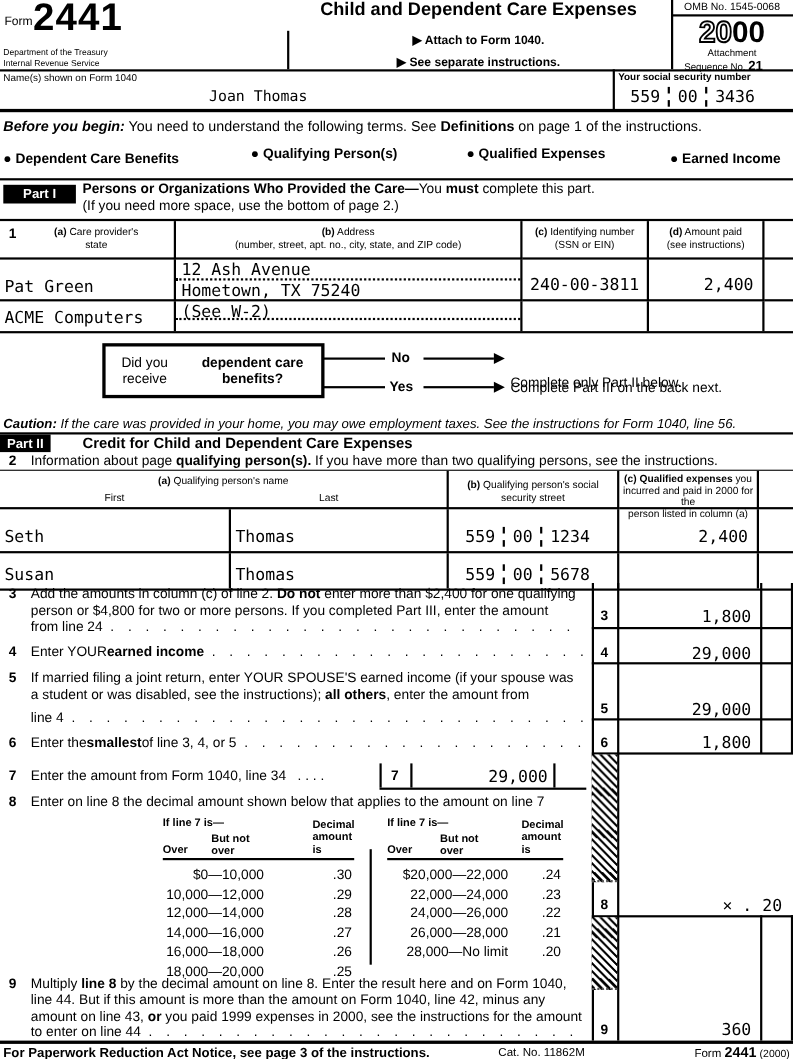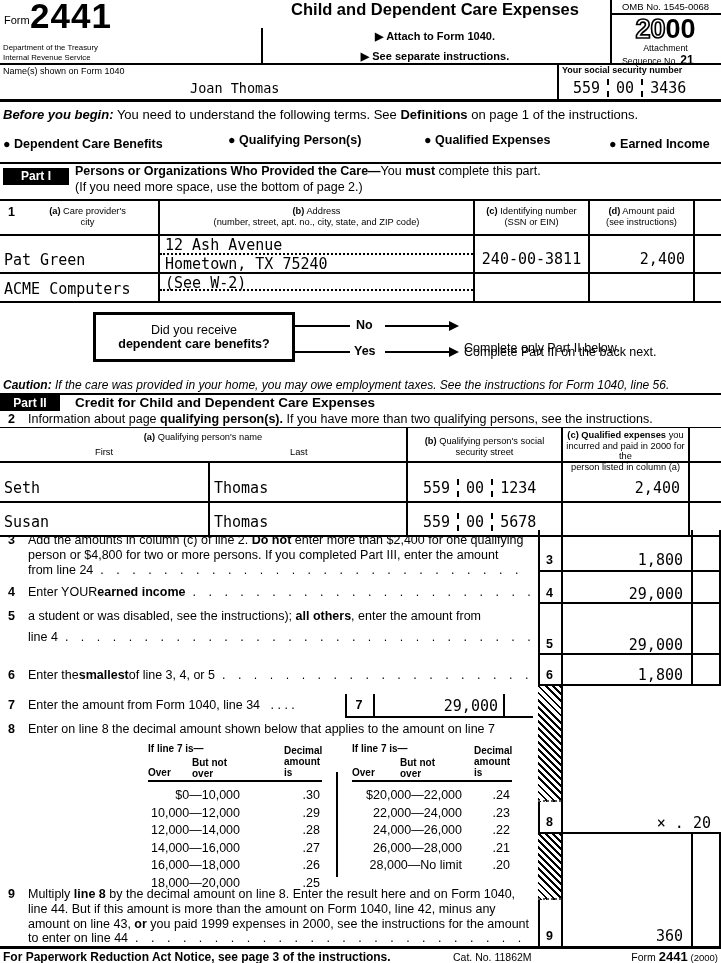--- a/index.html
+++ b/index.html
@@ -80,21 +80,21 @@
   <div class="abs badge" style="left:3px;top:168px;width:66px;height:17px;">Part I</div>
   <div class="abs" style="left:75px;top:164px;width:640px;font-size:12.5px;line-height:15.5px;">
     <div><b>Persons or Organizations Who Provided the Care—</b><span>You </span><b>must</b><span> complete this part.</span></div>
     <div>(If you need more space, use the bottom of page 2.)</div>
   </div>
 
   <div class="grid1">
 
     <div class="c hdr" style="height:33px;">
       <div class="abs bold" style="left:8px;top:4px;font-size:12.5px;">1</div>
-      <div class="abs ctr fine" style="left:20px;top:5px;width:135px;"><b>(a)</b><span> Care provider's</span><br><span>city</span></div>
+      <div class="abs ctr fine" style="left:20px;top:5px;width:135px;"><b>(a)</b><span> Care provider's</span><br><span>state</span></div>
     </div>
     <div class="c hdr" style="height:33px;">
       <div class="abs ctr fine" style="left:0;top:5px;width:100%;"><b>(b)</b><span> Address</span><br><span>(number, street, apt. no., city, state, and ZIP code)</span></div>
     </div>
     <div class="c hdr" style="height:33px;">
       <div class="abs ctr fine" style="left:0;top:5px;width:100%;"><b>(c)</b><span> Identifying number</span><br><span>(SSN or EIN)</span></div>
     </div>
     <div class="c hdr" style="height:33px;">
       <div class="abs ctr fine" style="left:0;top:5px;width:100%;"><b>(d)</b><span> Amount paid</span><br><span>(see instructions)</span></div>
     </div>
@@ -120,39 +120,39 @@
     </div>
     <div class="c" style="height:27px;">
       <div class="dotline entry" style="height:15px;padding-left:5px;">(See W-2)</div>
       <div class="entry" style="height:10px;padding-left:5px;"></div>
     </div>
     <div class="c" style="height:27px;"></div>
     <div class="c" style="height:27px;"></div>
     <div class="c last" style="height:27px;"></div>
   </div>
 
-  <div class="abs ctr" style="left:93px;top:312px;width:196px;height:44px;border:3.5px solid #000;display:flex;flex-direction:column;justify-content:center;">
+  <div class="abs ctr" style="left:93px;top:312px;width:196px;height:44px;border:3.5px solid #000;display:flex;flex-direction:row;justify-content:center;align-items:center;">
     <div>Did you receive</div>
     <b>dependent care benefits?</b>
   </div>
   <div class="hline" style="left:293px;top:325px;width:57px;"></div>
   <div class="abs bold" style="left:356px;top:318px;">No</div>
   <div class="hline" style="left:385px;top:325px;width:64px;"></div>
   <div class="arrow" style="left:449px;top:321px;"></div>
   <div class="abs" style="left:464px;top:319px;margin-top:22px;">Complete only Part II below.</div>
   <div class="hline" style="left:293px;top:351px;width:57px;"></div>
   <div class="abs bold" style="left:354px;top:344px;">Yes</div>
   <div class="hline" style="left:385px;top:351px;width:64px;"></div>
   <div class="arrow" style="left:449px;top:347px;"></div>
   <div class="abs" style="left:464px;top:345px;">Complete Part III on the back next.</div>
 
   <div class="abs it" style="left:3px;top:378px;width:716px;font-size:12px;"><b>Caution:</b><span> If the care was provided in your home, you may owe employment taxes. See the instructions for Form 1040, line 56.</span></div>
 
   <div class="hline" style="left:0;top:393px;width:721px;height:1.8px;"></div>
-  <div class="abs badge" style="left:0;top:395px;width:60px;height:16px;line-height:16px;">Part II</div>
+  <div class="abs badge" style="left:0;top:395px;width:46px;height:16px;line-height:16px;">Part II</div>
   <div class="abs bold" style="left:75px;top:395px;font-size:13.5px;">Credit for Child and Dependent Care Expenses</div>
   <div class="abs bold" style="left:8px;top:412px;">2</div>
   <div class="abs" style="left:28px;top:412px;width:690px;"><span>Information about page </span><b>qualifying person(s).</b><span> If you have more than two qualifying persons, see the instructions.</span></div>
 
   <div class="grid2">
 
     <div class="c hdr" style="grid-column:1 / span 2;height:33px;">
       <div class="abs ctr fine" style="left:0;top:4px;width:100%;"><b>(a)</b><span> Qualifying person's name</span></div>
       <div class="abs fine" style="left:95px;bottom:4px;">First</div>
       <div class="abs fine" style="left:290px;bottom:4px;">Last</div>
@@ -231,20 +231,21 @@
 
   <div class="abs bold" style="left:8px;top:585px;">4</div>
   <div class="abs tl" style="left:28px;top:585px;width:502px;">
       <span>Enter YOUR </span>
       <b>earned income</b>
       <span class="leader">. . . . . . . . . . . . . . . . . . . . . . . . . . . . . . . . . . .</span>
     </div>
 
   <div class="abs bold" style="left:8px;top:609px;">5</div>
   <div class="abs" style="left:28px;top:609px;width:502px;line-height:15px;">
+    <div>If married filing a joint return, enter YOUR SPOUSE'S earned income (if your spouse was</div>
     <div><span>a student or was disabled, see the instructions); </span><b>all others</b><span>, enter the amount from</span></div>
     <div class="tl" style="margin-top:6px;">
         <span>line 4</span>
         <span class="leader">. . . . . . . . . . . . . . . . . . . . . . . . . . . . . . . . . . .</span>
       </div>
   </div>
 
   <div class="abs bold" style="left:8px;top:668px;">6</div>
   <div class="abs tl" style="left:28px;top:668px;width:502px;">
       <span>Enter the </span>

